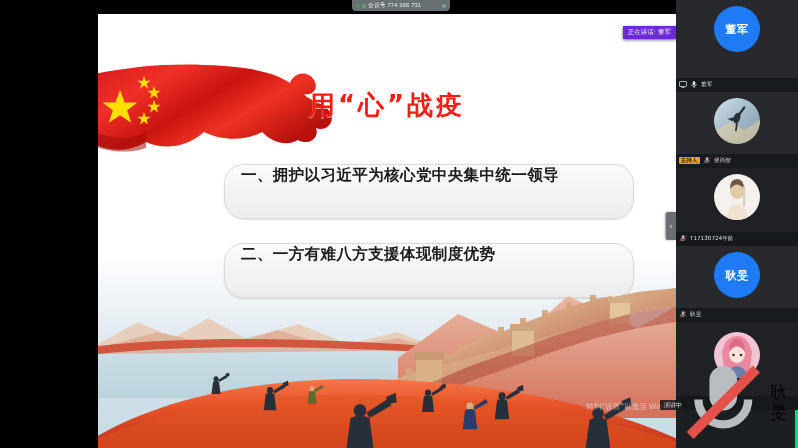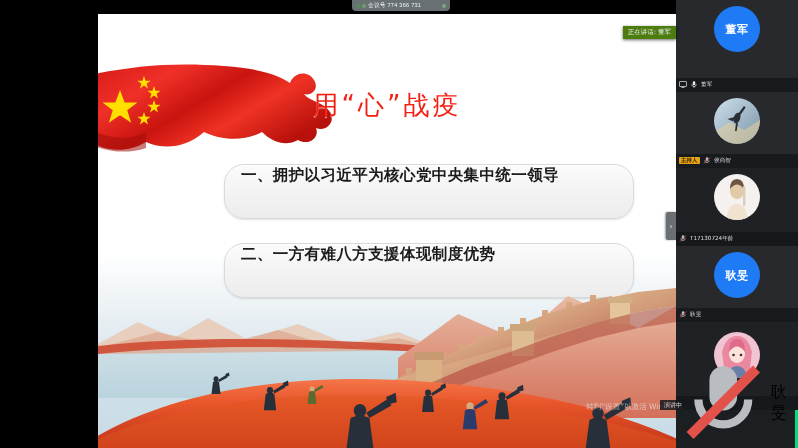--- a/index.html
+++ b/index.html
@@ -31,21 +31,21 @@
   .sky { position:absolute; inset:0; background:linear-gradient(#ffffff 0%, #ffffff 55%, #eef3f6 66%, #dfe9ef 76%, #cfe0e8 84%, #c8dbe6 100%); }
 
   
   .flag { position:absolute; left:-4px; top:22px; width:250px; height:128px; }
   .flag svg { width:100%; height:100%; display:block; }
 
   
   .slide-title {
     position:absolute; left:0; top:74px; width:578px; text-align:center;
     font-family:"DejaVu Sans","Liberation Sans",sans-serif;
-    font-size:26px; font-weight:normal; color:#f41f12; letter-spacing:3px;
+    font-size:26px; font-weight:bold; color:#f41f12; letter-spacing:3px;
     text-shadow:0 1px 0 rgba(255,255,255,.6);
   }
 
   
   .bullets { position:absolute; left:126px; top:150px; width:410px; }
   .bullet {
     position:relative; height:55px; margin-bottom:24px;
     background:linear-gradient(#fbfbfb,#ececec);
     border:1px solid #d9d9d9; border-radius:20px;
     box-shadow:0 1px 2px rgba(0,0,0,.12), inset 0 1px 0 #fff;
@@ -91,21 +91,21 @@
   .namebar .nm {
     color:#dcdfe2; font-size:6px; white-space:nowrap; overflow:hidden;
     font-family:"DejaVu Sans","Liberation Sans",sans-serif;
     transform:scale(.94); transform-origin:left center;
   }
   .namebar .ico { width:8px; height:9px; flex:none; display:block; }
 
   
   #speaking-tip {
     position:absolute; right:122px; top:26px; z-index:45;
-    background:#4d7c0f; color:#e9ecef; font-size:6.5px;
+    background:#6d28d9; color:#e9ecef; font-size:6.5px;
     padding:3px 5px; white-space:nowrap; line-height:1;
     font-family:"DejaVu Sans","Liberation Sans",sans-serif;
     box-shadow:0 1px 3px rgba(0,0,0,.6);
   }
 
   
   #collapse-handle {
     position:absolute; right:122px; top:212px; width:10px; height:28px; z-index:44;
     background:#6b6f73; border-radius:2px 0 0 2px;
     display:flex; align-items:center; justify-content:center;

